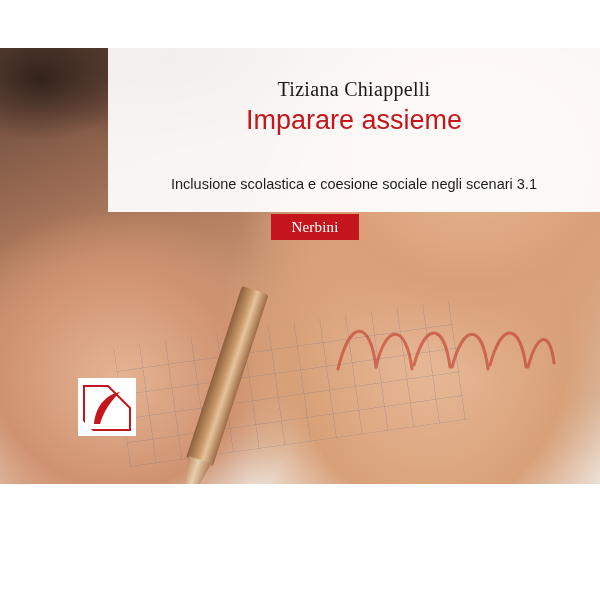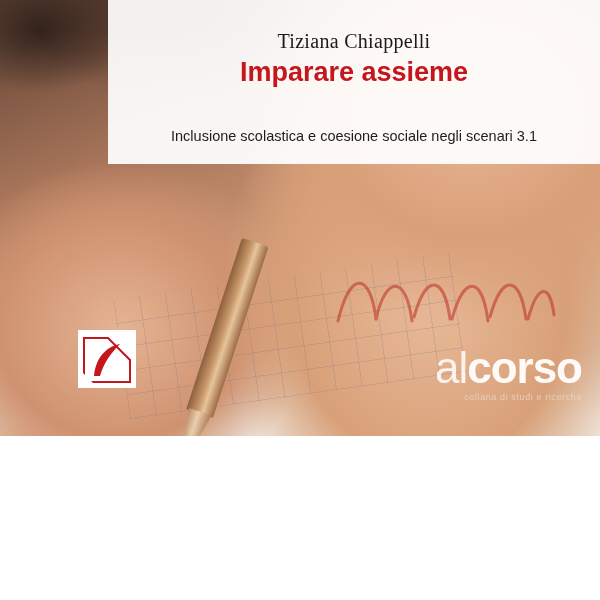--- a/index.html
+++ b/index.html
@@ -9,20 +9,21 @@
   }
   body {
     font-family: "Liberation Sans", sans-serif;
   }
   .cover {
     position: relative;
     width: 600px;
     height: 436px;
     overflow: hidden;
     background: #ffffff;
+    margin-top: 48px;
   }
   
   .photo {
     position: absolute;
     left: 0; top: 0;
     width: 600px;
     height: 600px;
     background:
       
       radial-gradient(ellipse 130px 90px at 40px 30px, rgba(40,28,22,0.85) 0%, rgba(40,28,22,0) 70%),
@@ -117,21 +118,21 @@
     letter-spacing: 0.3px;
   }
   .title {
     position: absolute;
     left: 108px;
     top: 56px;
     width: 492px;
     text-align: center;
     color: #c4161c;
     font-family: "Liberation Sans", sans-serif;
-    font-weight: bold;
+    font-weight: normal;
     font-size: 27px;
     line-height: 1.22;
   }
   .title .l2 { display: block; }
   .subtitle {
     position: absolute;
     left: 108px;
     top: 128px;
     width: 492px;
     text-align: center;
@@ -219,26 +220,23 @@
   <div class="text-panel"></div>
 
   <div class="author">Tiziana Chiappelli</div>
 
   <div class="title">
     <span class="l1">Imparare assieme</span>
   </div>
 
   <div class="subtitle">Inclusione scolastica e coesione sociale negli scenari 3.1</div>
 
+  <div class="publisher">Nerbini</div>
 
   <svg class="logo" viewBox="0 0 58 58">
     <rect x="0" y="0" width="58" height="58" fill="#ffffff"></rect>
     <path d="M6 52 L6 8 L30 8 L52 30 L52 52 Z" fill="none" stroke="#c4161c" stroke-width="2"></path>
     <path d="M16 46 C 18 26, 30 16, 42 14 C 34 22, 26 32, 22 46 Z" fill="#c4161c"></path>
     <path d="M0 58 L20 58 L0 38 Z" fill="#ffffff"></path>
   </svg>
 
-  <div class="series">
-    <div class="word"><span class="light">al</span><span class="bold">corso</span></div>
-    <div class="tag">collana di studi e ricerche</div>
-  </div>
 
 </div>
 
 </body></html>

